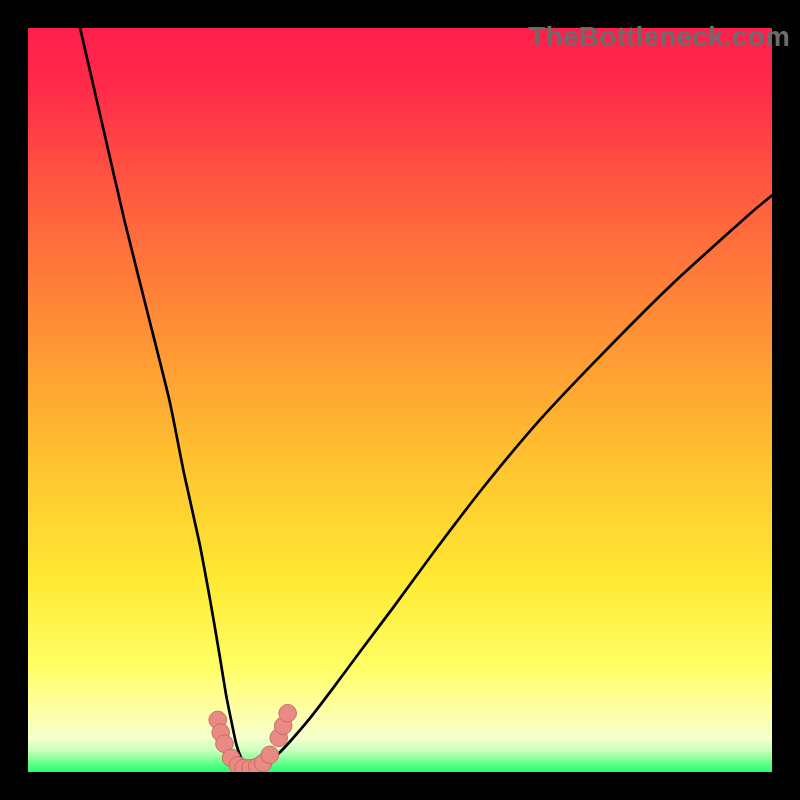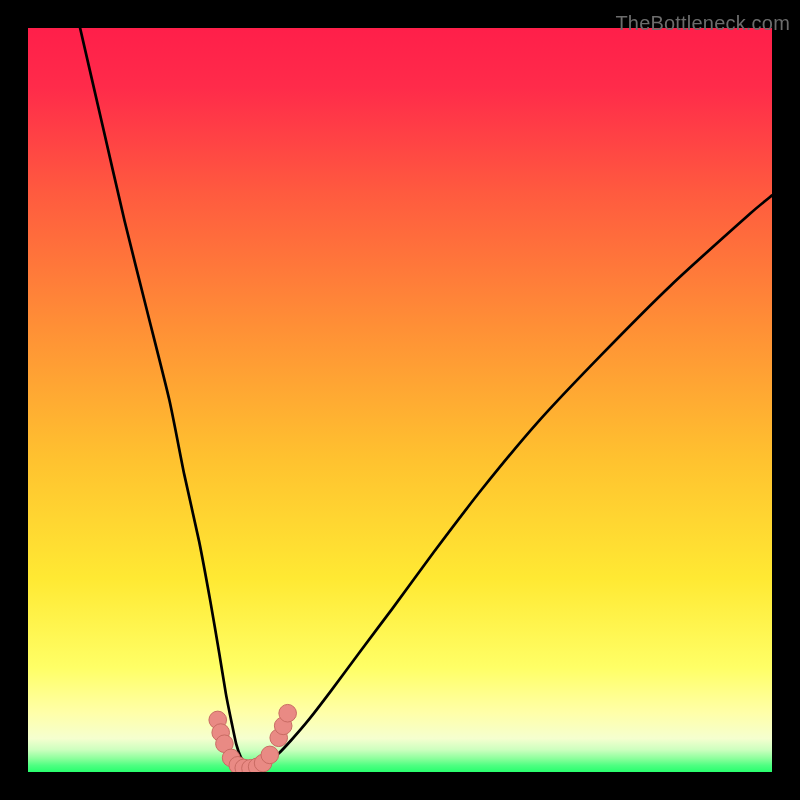--- a/index.html
+++ b/index.html
@@ -21,25 +21,25 @@
   }
   .plot {
     position: absolute;
     left: 0;
     top: 0;
     width: 744px;
     height: 744px;
   }
   .watermark {
     position: absolute;
-    top: 12px;
+    top: 21px;
     right: 10px;
     color: #6c6c6c;
-    font-size: 20px;
-    font-weight: 400;
+    font-size: 28px;
+    font-weight: 700;
     letter-spacing: 0.2px;
     z-index: 20;
   }
   svg {
     display: block;
   }
 </style>
 </head>
 <body>
 

